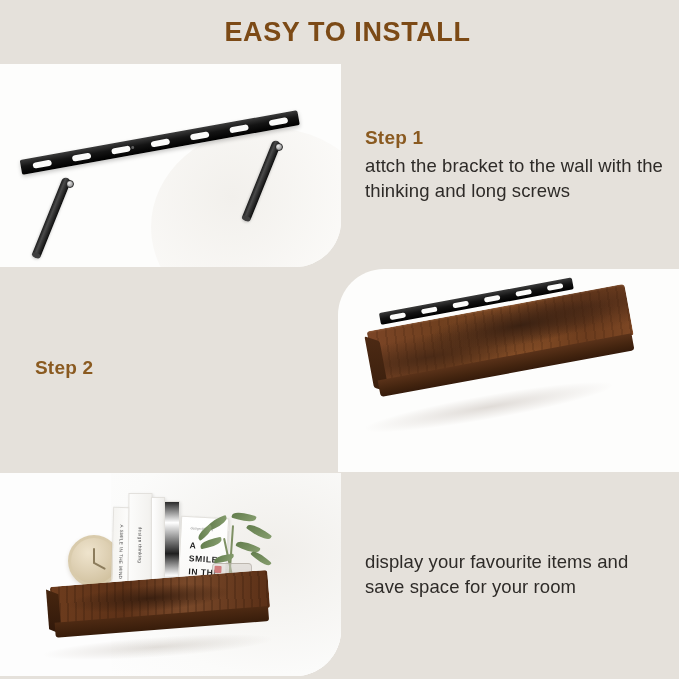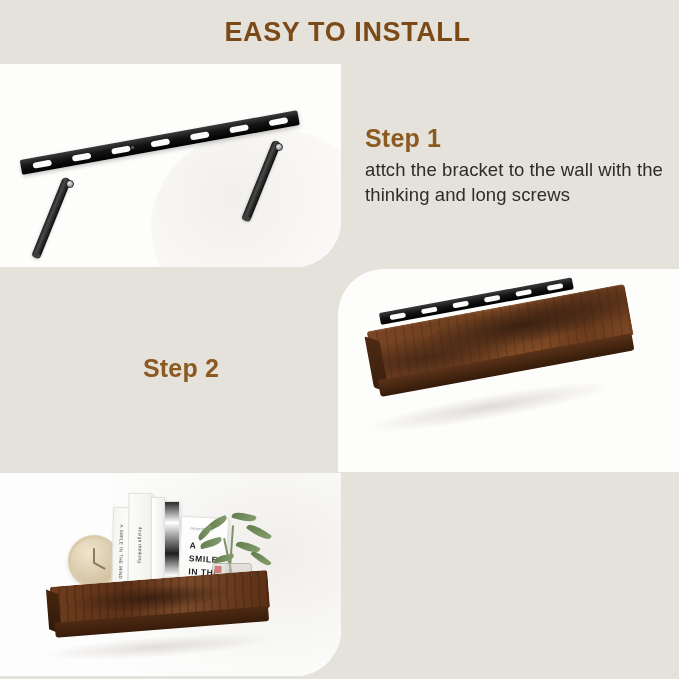--- a/index.html
+++ b/index.html
@@ -40,21 +40,21 @@
     font-weight: bold;
     letter-spacing: 0.6px;
     color: #7c4a16;
     font-family: "Liberation Sans", sans-serif;
     margin-left: 16px;
   }
 
   
   .row { position: absolute; left: 0; width: 679px; height: 203px; }
   .row-1 { top: 64px; }
-  .row-2 { top: 269px; text-align: center; }
+  .row-2 { top: 269px; }
   .row-3 { top: 473px; }
 
   .img-panel {
     position: absolute;
     top: 0;
     width: 341px;
     height: 203px;
     background: #fdfdfc;
     overflow: hidden;
   }
@@ -68,21 +68,21 @@
     width: 341px;
     height: 203px;
     display: flex;
     flex-direction: column;
     justify-content: center;
   }
   .txt-right { left: 338px; padding-left: 27px; padding-right: 8px; }
   .txt-left  { left: 0;     padding-left: 35px; padding-right: 14px; }
 
   .step-head {
-    font-size: 25px;
+    font-size: 19px;
     font-weight: bold;
     color: #8a5a20;
     margin-bottom: 5px;
     letter-spacing: 0.2px;
   }
   .step-body {
     font-size: 18.5px;
     line-height: 1.33;
     color: #2e2b28;
     letter-spacing: 0.1px;
@@ -471,16 +471,17 @@
         <div class="s3-board">
           <div class="s3-top"></div>
           <div class="s3-side"></div>
           <div class="s3-front"></div>
         </div>
         <div class="s3-shadow"></div>
       </div>
     </div>
 
     <div class="txt-panel txt-right">
+      <div class="step-body">display your favourite items and save space for your room</div>
     </div>
   </div>
 
 </div>
 
 </body></html>

